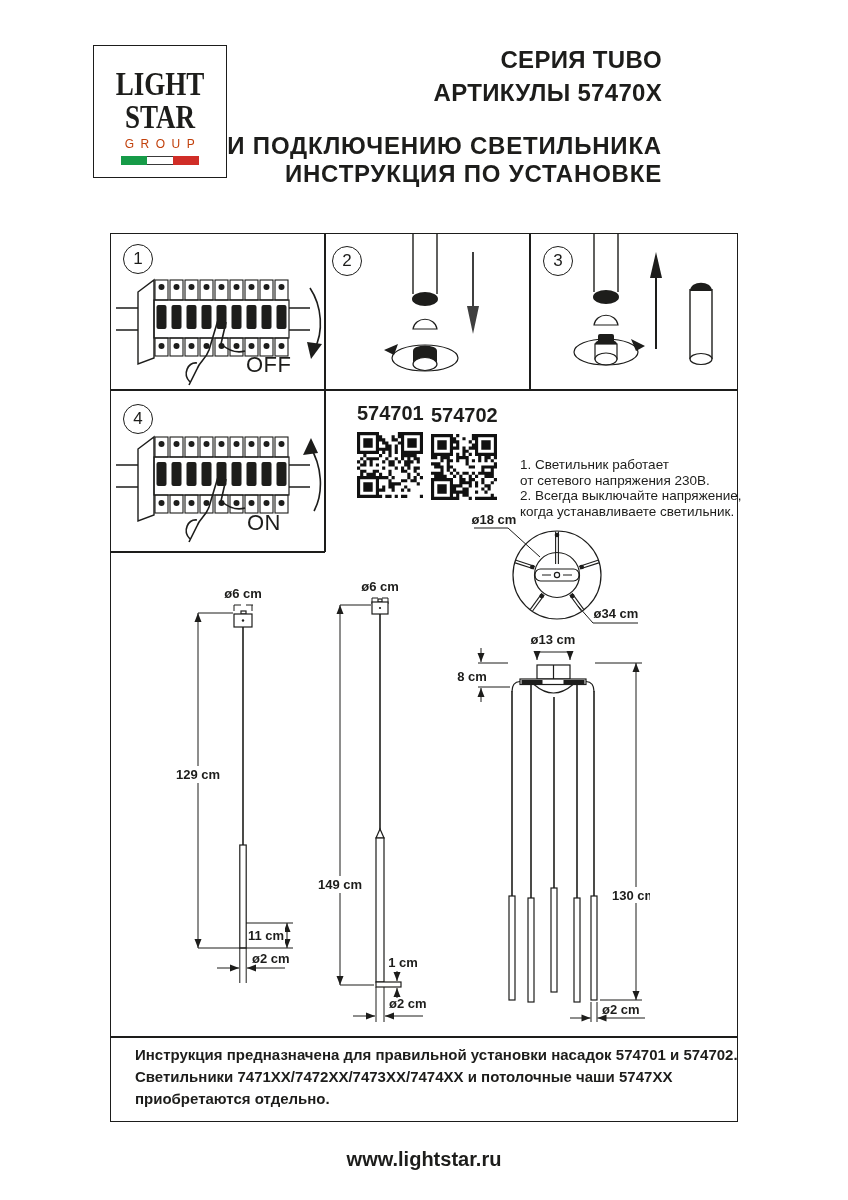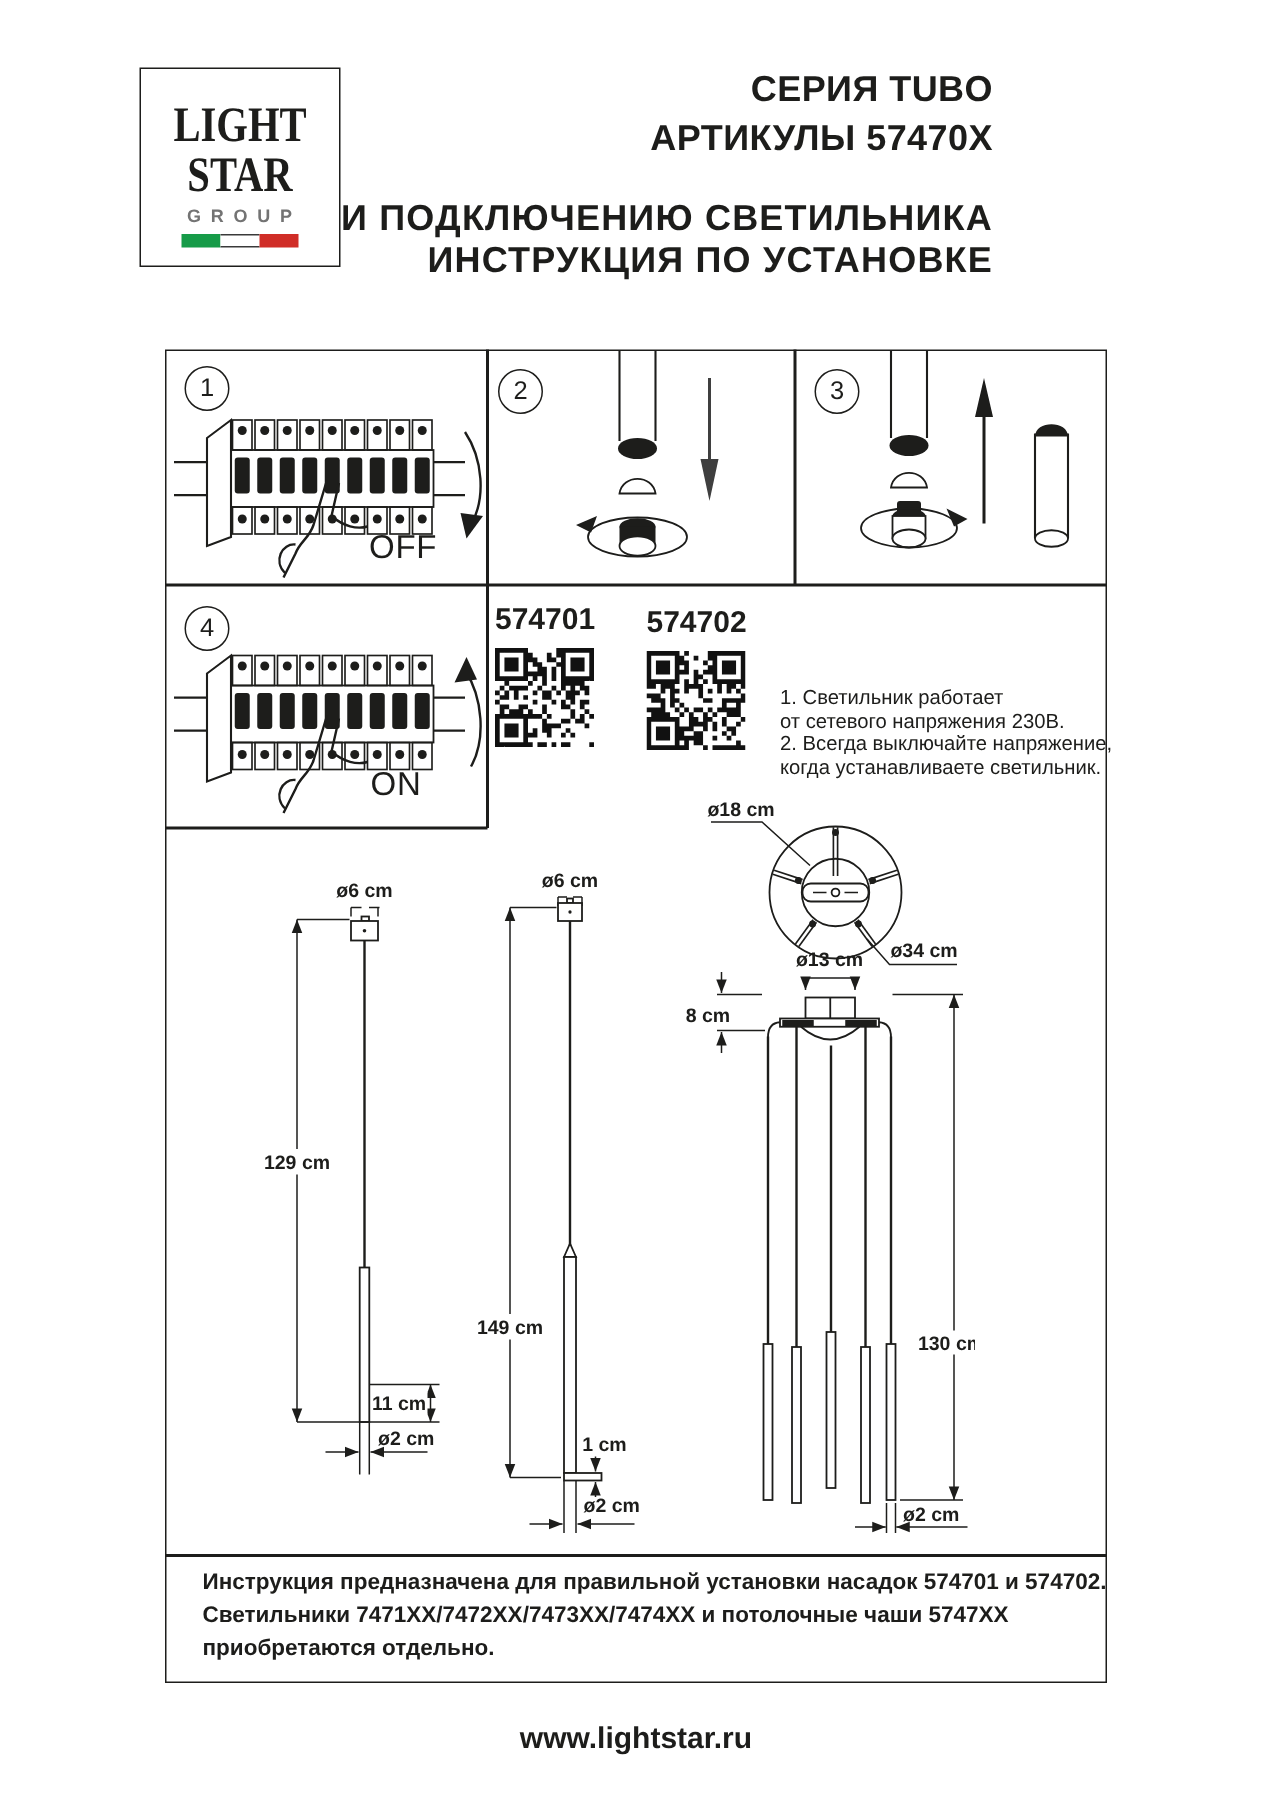--- a/index.html
+++ b/index.html
@@ -5,21 +5,21 @@
   html,body{margin:0;padding:0;background:#fff;}
   .page{position:relative;width:770px;height:1200px;background:#fff;overflow:hidden;
         font-family:"Liberation Sans",sans-serif;color:#1d1d1b;}
   .abs{position:absolute;}
   .hline,.vline{position:absolute;background:#1d1d1b;}
   
   .logo-box{position:absolute;left:93px;top:45px;width:134px;height:133px;border:1.5px solid #1d1d1b;
             box-sizing:border-box;text-align:center;}
   .logo-word{font-family:"Liberation Serif",serif;font-weight:700;font-size:33px;line-height:33px;
              letter-spacing:0px;transform:scaleX(.82);transform-origin:center;color:#1d1d1b;}
-  .logo-group{font-size:12px;font-weight:700;letter-spacing:6.5px;margin-left:6px;margin-top:3px;color:#737373;}
+  .logo-group{font-size:12px;font-weight:400;letter-spacing:6.5px;margin-left:6px;margin-top:3px;color:#c2410c;}
   .logo-flag{display:flex;width:78px;height:9px;margin:5px auto 0 auto;}
   .logo-flag .seg{flex:1;box-sizing:border-box;}
   
   .hdr{position:absolute;right:108px;text-align:right;font-weight:700;white-space:nowrap;}
   .hdr-sub{font-size:24px;letter-spacing:.3px;}
   .hdr-title{font-size:24px;letter-spacing:.8px;line-height:28px;}
   
   .step-circle{position:absolute;width:30px;height:30px;border:1.4px solid #1d1d1b;border-radius:50%;
                box-sizing:border-box;text-align:center;line-height:28px;font-size:17px;}
   .panel-label{position:absolute;font-size:22px;font-weight:400;letter-spacing:.5px;}
@@ -223,41 +223,41 @@
       <polygon class="fl" points="113,112 99,105 104,117"></polygon>
       <line x1="124" y1="40" x2="124" y2="115" stroke="#1d1d1b" stroke-width="2"></line>
       <polygon class="fl" points="118,44 130,44 124,18"></polygon>
       <line class="ln" x1="158" y1="55" x2="158" y2="125"></line>
       <line class="ln" x1="180" y1="55" x2="180" y2="125"></line>
       <path class="fl" d="M158,57 C158,46 180,46 180,57 Z"></path>
       <ellipse class="wh" cx="169" cy="125" rx="11" ry="5.5"></ellipse>
     </svg>
   </div>
 
-  <div class="abs" style="left:330px;top:402px;">
+  <div class="abs" style="left:357px;top:402px;">
     <div class="qr-label">574701</div>
     <svg id="qr1" width="66" height="66" viewBox="0 0 66 66">
         <path d="M0.00,0.00h3.14v3.14h-3.14zM3.14,0.00h3.14v3.14h-3.14zM6.29,0.00h3.14v3.14h-3.14zM9.43,0.00h3.14v3.14h-3.14zM12.57,0.00h3.14v3.14h-3.14zM15.71,0.00h3.14v3.14h-3.14zM18.86,0.00h3.14v3.14h-3.14zM40.86,0.00h3.14v3.14h-3.14zM44.00,0.00h3.14v3.14h-3.14zM47.14,0.00h3.14v3.14h-3.14zM50.29,0.00h3.14v3.14h-3.14zM53.43,0.00h3.14v3.14h-3.14zM56.57,0.00h3.14v3.14h-3.14zM59.71,0.00h3.14v3.14h-3.14zM62.86,0.00h3.14v3.14h-3.14zM0.00,3.14h3.14v3.14h-3.14zM18.86,3.14h3.14v3.14h-3.14zM22.00,3.14h3.14v3.14h-3.14zM34.57,3.14h3.14v3.14h-3.14zM40.86,3.14h3.14v3.14h-3.14zM44.00,3.14h3.14v3.14h-3.14zM62.86,3.14h3.14v3.14h-3.14zM0.00,6.29h3.14v3.14h-3.14zM6.29,6.29h3.14v3.14h-3.14zM9.43,6.29h3.14v3.14h-3.14zM12.57,6.29h3.14v3.14h-3.14zM18.86,6.29h3.14v3.14h-3.14zM22.00,6.29h3.14v3.14h-3.14zM25.14,6.29h3.14v3.14h-3.14zM34.57,6.29h3.14v3.14h-3.14zM37.71,6.29h3.14v3.14h-3.14zM44.00,6.29h3.14v3.14h-3.14zM50.29,6.29h3.14v3.14h-3.14zM53.43,6.29h3.14v3.14h-3.14zM56.57,6.29h3.14v3.14h-3.14zM62.86,6.29h3.14v3.14h-3.14zM0.00,9.43h3.14v3.14h-3.14zM6.29,9.43h3.14v3.14h-3.14zM9.43,9.43h3.14v3.14h-3.14zM12.57,9.43h3.14v3.14h-3.14zM18.86,9.43h3.14v3.14h-3.14zM25.14,9.43h3.14v3.14h-3.14zM28.29,9.43h3.14v3.14h-3.14zM40.86,9.43h3.14v3.14h-3.14zM44.00,9.43h3.14v3.14h-3.14zM50.29,9.43h3.14v3.14h-3.14zM53.43,9.43h3.14v3.14h-3.14zM56.57,9.43h3.14v3.14h-3.14zM62.86,9.43h3.14v3.14h-3.14zM0.00,12.57h3.14v3.14h-3.14zM6.29,12.57h3.14v3.14h-3.14zM9.43,12.57h3.14v3.14h-3.14zM12.57,12.57h3.14v3.14h-3.14zM18.86,12.57h3.14v3.14h-3.14zM28.29,12.57h3.14v3.14h-3.14zM31.43,12.57h3.14v3.14h-3.14zM37.71,12.57h3.14v3.14h-3.14zM44.00,12.57h3.14v3.14h-3.14zM50.29,12.57h3.14v3.14h-3.14zM53.43,12.57h3.14v3.14h-3.14zM56.57,12.57h3.14v3.14h-3.14zM62.86,12.57h3.14v3.14h-3.14zM0.00,15.71h3.14v3.14h-3.14zM18.86,15.71h3.14v3.14h-3.14zM22.00,15.71h3.14v3.14h-3.14zM25.14,15.71h3.14v3.14h-3.14zM28.29,15.71h3.14v3.14h-3.14zM31.43,15.71h3.14v3.14h-3.14zM37.71,15.71h3.14v3.14h-3.14zM44.00,15.71h3.14v3.14h-3.14zM62.86,15.71h3.14v3.14h-3.14zM0.00,18.86h3.14v3.14h-3.14zM3.14,18.86h3.14v3.14h-3.14zM6.29,18.86h3.14v3.14h-3.14zM9.43,18.86h3.14v3.14h-3.14zM12.57,18.86h3.14v3.14h-3.14zM15.71,18.86h3.14v3.14h-3.14zM18.86,18.86h3.14v3.14h-3.14zM25.14,18.86h3.14v3.14h-3.14zM31.43,18.86h3.14v3.14h-3.14zM37.71,18.86h3.14v3.14h-3.14zM44.00,18.86h3.14v3.14h-3.14zM47.14,18.86h3.14v3.14h-3.14zM50.29,18.86h3.14v3.14h-3.14zM53.43,18.86h3.14v3.14h-3.14zM56.57,18.86h3.14v3.14h-3.14zM59.71,18.86h3.14v3.14h-3.14zM62.86,18.86h3.14v3.14h-3.14zM6.29,22.00h3.14v3.14h-3.14zM22.00,22.00h3.14v3.14h-3.14zM31.43,22.00h3.14v3.14h-3.14zM44.00,22.00h3.14v3.14h-3.14zM47.14,22.00h3.14v3.14h-3.14zM50.29,22.00h3.14v3.14h-3.14zM53.43,22.00h3.14v3.14h-3.14zM56.57,22.00h3.14v3.14h-3.14zM3.14,25.14h3.14v3.14h-3.14zM9.43,25.14h3.14v3.14h-3.14zM12.57,25.14h3.14v3.14h-3.14zM15.71,25.14h3.14v3.14h-3.14zM18.86,25.14h3.14v3.14h-3.14zM28.29,25.14h3.14v3.14h-3.14zM37.71,25.14h3.14v3.14h-3.14zM44.00,25.14h3.14v3.14h-3.14zM50.29,25.14h3.14v3.14h-3.14zM56.57,25.14h3.14v3.14h-3.14zM59.71,25.14h3.14v3.14h-3.14zM0.00,28.29h3.14v3.14h-3.14zM6.29,28.29h3.14v3.14h-3.14zM12.57,28.29h3.14v3.14h-3.14zM25.14,28.29h3.14v3.14h-3.14zM31.43,28.29h3.14v3.14h-3.14zM34.57,28.29h3.14v3.14h-3.14zM40.86,28.29h3.14v3.14h-3.14zM47.14,28.29h3.14v3.14h-3.14zM50.29,28.29h3.14v3.14h-3.14zM53.43,28.29h3.14v3.14h-3.14zM59.71,28.29h3.14v3.14h-3.14zM3.14,31.43h3.14v3.14h-3.14zM6.29,31.43h3.14v3.14h-3.14zM12.57,31.43h3.14v3.14h-3.14zM18.86,31.43h3.14v3.14h-3.14zM31.43,31.43h3.14v3.14h-3.14zM34.57,31.43h3.14v3.14h-3.14zM47.14,31.43h3.14v3.14h-3.14zM50.29,31.43h3.14v3.14h-3.14zM0.00,34.57h3.14v3.14h-3.14zM25.14,34.57h3.14v3.14h-3.14zM37.71,34.57h3.14v3.14h-3.14zM44.00,34.57h3.14v3.14h-3.14zM50.29,34.57h3.14v3.14h-3.14zM56.57,34.57h3.14v3.14h-3.14zM59.71,34.57h3.14v3.14h-3.14zM3.14,37.71h3.14v3.14h-3.14zM6.29,37.71h3.14v3.14h-3.14zM15.71,37.71h3.14v3.14h-3.14zM18.86,37.71h3.14v3.14h-3.14zM31.43,37.71h3.14v3.14h-3.14zM44.00,37.71h3.14v3.14h-3.14zM47.14,37.71h3.14v3.14h-3.14zM56.57,37.71h3.14v3.14h-3.14zM3.14,40.86h3.14v3.14h-3.14zM9.43,40.86h3.14v3.14h-3.14zM12.57,40.86h3.14v3.14h-3.14zM15.71,40.86h3.14v3.14h-3.14zM22.00,40.86h3.14v3.14h-3.14zM31.43,40.86h3.14v3.14h-3.14zM50.29,40.86h3.14v3.14h-3.14zM59.71,40.86h3.14v3.14h-3.14zM0.00,44.00h3.14v3.14h-3.14zM3.14,44.00h3.14v3.14h-3.14zM6.29,44.00h3.14v3.14h-3.14zM9.43,44.00h3.14v3.14h-3.14zM12.57,44.00h3.14v3.14h-3.14zM15.71,44.00h3.14v3.14h-3.14zM18.86,44.00h3.14v3.14h-3.14zM22.00,44.00h3.14v3.14h-3.14zM25.14,44.00h3.14v3.14h-3.14zM28.29,44.00h3.14v3.14h-3.14zM34.57,44.00h3.14v3.14h-3.14zM50.29,44.00h3.14v3.14h-3.14zM56.57,44.00h3.14v3.14h-3.14zM62.86,44.00h3.14v3.14h-3.14zM0.00,47.14h3.14v3.14h-3.14zM18.86,47.14h3.14v3.14h-3.14zM31.43,47.14h3.14v3.14h-3.14zM44.00,47.14h3.14v3.14h-3.14zM47.14,47.14h3.14v3.14h-3.14zM53.43,47.14h3.14v3.14h-3.14zM56.57,47.14h3.14v3.14h-3.14zM0.00,50.29h3.14v3.14h-3.14zM6.29,50.29h3.14v3.14h-3.14zM9.43,50.29h3.14v3.14h-3.14zM12.57,50.29h3.14v3.14h-3.14zM18.86,50.29h3.14v3.14h-3.14zM31.43,50.29h3.14v3.14h-3.14zM34.57,50.29h3.14v3.14h-3.14zM37.71,50.29h3.14v3.14h-3.14zM40.86,50.29h3.14v3.14h-3.14zM59.71,50.29h3.14v3.14h-3.14zM0.00,53.43h3.14v3.14h-3.14zM6.29,53.43h3.14v3.14h-3.14zM9.43,53.43h3.14v3.14h-3.14zM12.57,53.43h3.14v3.14h-3.14zM18.86,53.43h3.14v3.14h-3.14zM25.14,53.43h3.14v3.14h-3.14zM31.43,53.43h3.14v3.14h-3.14zM34.57,53.43h3.14v3.14h-3.14zM47.14,53.43h3.14v3.14h-3.14zM0.00,56.57h3.14v3.14h-3.14zM6.29,56.57h3.14v3.14h-3.14zM9.43,56.57h3.14v3.14h-3.14zM12.57,56.57h3.14v3.14h-3.14zM18.86,56.57h3.14v3.14h-3.14zM22.00,56.57h3.14v3.14h-3.14zM25.14,56.57h3.14v3.14h-3.14zM34.57,56.57h3.14v3.14h-3.14zM44.00,56.57h3.14v3.14h-3.14zM50.29,56.57h3.14v3.14h-3.14zM0.00,59.71h3.14v3.14h-3.14zM18.86,59.71h3.14v3.14h-3.14zM0.00,62.86h3.14v3.14h-3.14zM3.14,62.86h3.14v3.14h-3.14zM6.29,62.86h3.14v3.14h-3.14zM9.43,62.86h3.14v3.14h-3.14zM12.57,62.86h3.14v3.14h-3.14zM15.71,62.86h3.14v3.14h-3.14zM18.86,62.86h3.14v3.14h-3.14zM22.00,62.86h3.14v3.14h-3.14zM28.29,62.86h3.14v3.14h-3.14zM31.43,62.86h3.14v3.14h-3.14zM37.71,62.86h3.14v3.14h-3.14zM44.00,62.86h3.14v3.14h-3.14zM47.14,62.86h3.14v3.14h-3.14zM62.86,62.86h3.14v3.14h-3.14z" fill="#111"></path>
       </svg>
   </div>
   <div class="abs" style="left:431px;top:404px;">
     <div class="qr-label">574702</div>
     <svg id="qr2" width="66" height="66" viewBox="0 0 66 66">
         <path d="M0.00,0.00h3.14v3.14h-3.14zM3.14,0.00h3.14v3.14h-3.14zM6.29,0.00h3.14v3.14h-3.14zM9.43,0.00h3.14v3.14h-3.14zM12.57,0.00h3.14v3.14h-3.14zM15.71,0.00h3.14v3.14h-3.14zM18.86,0.00h3.14v3.14h-3.14zM25.14,0.00h3.14v3.14h-3.14zM40.86,0.00h3.14v3.14h-3.14zM44.00,0.00h3.14v3.14h-3.14zM47.14,0.00h3.14v3.14h-3.14zM50.29,0.00h3.14v3.14h-3.14zM53.43,0.00h3.14v3.14h-3.14zM56.57,0.00h3.14v3.14h-3.14zM59.71,0.00h3.14v3.14h-3.14zM62.86,0.00h3.14v3.14h-3.14zM0.00,3.14h3.14v3.14h-3.14zM18.86,3.14h3.14v3.14h-3.14zM22.00,3.14h3.14v3.14h-3.14zM31.43,3.14h3.14v3.14h-3.14zM40.86,3.14h3.14v3.14h-3.14zM44.00,3.14h3.14v3.14h-3.14zM62.86,3.14h3.14v3.14h-3.14zM0.00,6.29h3.14v3.14h-3.14zM6.29,6.29h3.14v3.14h-3.14zM9.43,6.29h3.14v3.14h-3.14zM12.57,6.29h3.14v3.14h-3.14zM18.86,6.29h3.14v3.14h-3.14zM22.00,6.29h3.14v3.14h-3.14zM25.14,6.29h3.14v3.14h-3.14zM37.71,6.29h3.14v3.14h-3.14zM44.00,6.29h3.14v3.14h-3.14zM50.29,6.29h3.14v3.14h-3.14zM53.43,6.29h3.14v3.14h-3.14zM56.57,6.29h3.14v3.14h-3.14zM62.86,6.29h3.14v3.14h-3.14zM0.00,9.43h3.14v3.14h-3.14zM6.29,9.43h3.14v3.14h-3.14zM9.43,9.43h3.14v3.14h-3.14zM12.57,9.43h3.14v3.14h-3.14zM18.86,9.43h3.14v3.14h-3.14zM25.14,9.43h3.14v3.14h-3.14zM40.86,9.43h3.14v3.14h-3.14zM44.00,9.43h3.14v3.14h-3.14zM50.29,9.43h3.14v3.14h-3.14zM53.43,9.43h3.14v3.14h-3.14zM56.57,9.43h3.14v3.14h-3.14zM62.86,9.43h3.14v3.14h-3.14zM0.00,12.57h3.14v3.14h-3.14zM6.29,12.57h3.14v3.14h-3.14zM9.43,12.57h3.14v3.14h-3.14zM12.57,12.57h3.14v3.14h-3.14zM18.86,12.57h3.14v3.14h-3.14zM22.00,12.57h3.14v3.14h-3.14zM25.14,12.57h3.14v3.14h-3.14zM31.43,12.57h3.14v3.14h-3.14zM37.71,12.57h3.14v3.14h-3.14zM40.86,12.57h3.14v3.14h-3.14zM44.00,12.57h3.14v3.14h-3.14zM50.29,12.57h3.14v3.14h-3.14zM53.43,12.57h3.14v3.14h-3.14zM56.57,12.57h3.14v3.14h-3.14zM62.86,12.57h3.14v3.14h-3.14zM0.00,15.71h3.14v3.14h-3.14zM18.86,15.71h3.14v3.14h-3.14zM31.43,15.71h3.14v3.14h-3.14zM34.57,15.71h3.14v3.14h-3.14zM44.00,15.71h3.14v3.14h-3.14zM62.86,15.71h3.14v3.14h-3.14zM0.00,18.86h3.14v3.14h-3.14zM3.14,18.86h3.14v3.14h-3.14zM6.29,18.86h3.14v3.14h-3.14zM9.43,18.86h3.14v3.14h-3.14zM12.57,18.86h3.14v3.14h-3.14zM15.71,18.86h3.14v3.14h-3.14zM18.86,18.86h3.14v3.14h-3.14zM25.14,18.86h3.14v3.14h-3.14zM31.43,18.86h3.14v3.14h-3.14zM37.71,18.86h3.14v3.14h-3.14zM44.00,18.86h3.14v3.14h-3.14zM47.14,18.86h3.14v3.14h-3.14zM50.29,18.86h3.14v3.14h-3.14zM53.43,18.86h3.14v3.14h-3.14zM56.57,18.86h3.14v3.14h-3.14zM59.71,18.86h3.14v3.14h-3.14zM62.86,18.86h3.14v3.14h-3.14zM0.00,22.00h3.14v3.14h-3.14zM3.14,22.00h3.14v3.14h-3.14zM9.43,22.00h3.14v3.14h-3.14zM12.57,22.00h3.14v3.14h-3.14zM15.71,22.00h3.14v3.14h-3.14zM25.14,22.00h3.14v3.14h-3.14zM28.29,22.00h3.14v3.14h-3.14zM31.43,22.00h3.14v3.14h-3.14zM34.57,22.00h3.14v3.14h-3.14zM47.14,22.00h3.14v3.14h-3.14zM53.43,22.00h3.14v3.14h-3.14zM56.57,22.00h3.14v3.14h-3.14zM62.86,22.00h3.14v3.14h-3.14zM9.43,25.14h3.14v3.14h-3.14zM15.71,25.14h3.14v3.14h-3.14zM18.86,25.14h3.14v3.14h-3.14zM25.14,25.14h3.14v3.14h-3.14zM34.57,25.14h3.14v3.14h-3.14zM40.86,25.14h3.14v3.14h-3.14zM47.14,25.14h3.14v3.14h-3.14zM53.43,25.14h3.14v3.14h-3.14zM59.71,25.14h3.14v3.14h-3.14zM0.00,28.29h3.14v3.14h-3.14zM3.14,28.29h3.14v3.14h-3.14zM6.29,28.29h3.14v3.14h-3.14zM15.71,28.29h3.14v3.14h-3.14zM34.57,28.29h3.14v3.14h-3.14zM62.86,28.29h3.14v3.14h-3.14zM3.14,31.43h3.14v3.14h-3.14zM6.29,31.43h3.14v3.14h-3.14zM9.43,31.43h3.14v3.14h-3.14zM15.71,31.43h3.14v3.14h-3.14zM18.86,31.43h3.14v3.14h-3.14zM37.71,31.43h3.14v3.14h-3.14zM40.86,31.43h3.14v3.14h-3.14zM50.29,31.43h3.14v3.14h-3.14zM53.43,31.43h3.14v3.14h-3.14zM56.57,31.43h3.14v3.14h-3.14zM59.71,31.43h3.14v3.14h-3.14zM62.86,31.43h3.14v3.14h-3.14zM9.43,34.57h3.14v3.14h-3.14zM15.71,34.57h3.14v3.14h-3.14zM22.00,34.57h3.14v3.14h-3.14zM50.29,34.57h3.14v3.14h-3.14zM59.71,34.57h3.14v3.14h-3.14zM0.00,37.71h3.14v3.14h-3.14zM3.14,37.71h3.14v3.14h-3.14zM6.29,37.71h3.14v3.14h-3.14zM9.43,37.71h3.14v3.14h-3.14zM18.86,37.71h3.14v3.14h-3.14zM25.14,37.71h3.14v3.14h-3.14zM31.43,37.71h3.14v3.14h-3.14zM34.57,37.71h3.14v3.14h-3.14zM40.86,37.71h3.14v3.14h-3.14zM47.14,37.71h3.14v3.14h-3.14zM50.29,37.71h3.14v3.14h-3.14zM53.43,37.71h3.14v3.14h-3.14zM56.57,37.71h3.14v3.14h-3.14zM59.71,37.71h3.14v3.14h-3.14zM3.14,40.86h3.14v3.14h-3.14zM6.29,40.86h3.14v3.14h-3.14zM9.43,40.86h3.14v3.14h-3.14zM12.57,40.86h3.14v3.14h-3.14zM22.00,40.86h3.14v3.14h-3.14zM28.29,40.86h3.14v3.14h-3.14zM37.71,40.86h3.14v3.14h-3.14zM44.00,40.86h3.14v3.14h-3.14zM53.43,40.86h3.14v3.14h-3.14zM56.57,40.86h3.14v3.14h-3.14zM59.71,40.86h3.14v3.14h-3.14zM0.00,44.00h3.14v3.14h-3.14zM3.14,44.00h3.14v3.14h-3.14zM6.29,44.00h3.14v3.14h-3.14zM9.43,44.00h3.14v3.14h-3.14zM12.57,44.00h3.14v3.14h-3.14zM15.71,44.00h3.14v3.14h-3.14zM18.86,44.00h3.14v3.14h-3.14zM28.29,44.00h3.14v3.14h-3.14zM31.43,44.00h3.14v3.14h-3.14zM37.71,44.00h3.14v3.14h-3.14zM40.86,44.00h3.14v3.14h-3.14zM50.29,44.00h3.14v3.14h-3.14zM62.86,44.00h3.14v3.14h-3.14zM0.00,47.14h3.14v3.14h-3.14zM18.86,47.14h3.14v3.14h-3.14zM28.29,47.14h3.14v3.14h-3.14zM31.43,47.14h3.14v3.14h-3.14zM34.57,47.14h3.14v3.14h-3.14zM37.71,47.14h3.14v3.14h-3.14zM44.00,47.14h3.14v3.14h-3.14zM50.29,47.14h3.14v3.14h-3.14zM59.71,47.14h3.14v3.14h-3.14zM0.00,50.29h3.14v3.14h-3.14zM6.29,50.29h3.14v3.14h-3.14zM9.43,50.29h3.14v3.14h-3.14zM12.57,50.29h3.14v3.14h-3.14zM18.86,50.29h3.14v3.14h-3.14zM22.00,50.29h3.14v3.14h-3.14zM25.14,50.29h3.14v3.14h-3.14zM28.29,50.29h3.14v3.14h-3.14zM37.71,50.29h3.14v3.14h-3.14zM44.00,50.29h3.14v3.14h-3.14zM53.43,50.29h3.14v3.14h-3.14zM56.57,50.29h3.14v3.14h-3.14zM0.00,53.43h3.14v3.14h-3.14zM6.29,53.43h3.14v3.14h-3.14zM9.43,53.43h3.14v3.14h-3.14zM12.57,53.43h3.14v3.14h-3.14zM18.86,53.43h3.14v3.14h-3.14zM22.00,53.43h3.14v3.14h-3.14zM31.43,53.43h3.14v3.14h-3.14zM34.57,53.43h3.14v3.14h-3.14zM50.29,53.43h3.14v3.14h-3.14zM56.57,53.43h3.14v3.14h-3.14zM0.00,56.57h3.14v3.14h-3.14zM6.29,56.57h3.14v3.14h-3.14zM9.43,56.57h3.14v3.14h-3.14zM12.57,56.57h3.14v3.14h-3.14zM18.86,56.57h3.14v3.14h-3.14zM22.00,56.57h3.14v3.14h-3.14zM25.14,56.57h3.14v3.14h-3.14zM28.29,56.57h3.14v3.14h-3.14zM31.43,56.57h3.14v3.14h-3.14zM34.57,56.57h3.14v3.14h-3.14zM44.00,56.57h3.14v3.14h-3.14zM53.43,56.57h3.14v3.14h-3.14zM0.00,59.71h3.14v3.14h-3.14zM18.86,59.71h3.14v3.14h-3.14zM25.14,59.71h3.14v3.14h-3.14zM31.43,59.71h3.14v3.14h-3.14zM34.57,59.71h3.14v3.14h-3.14zM59.71,59.71h3.14v3.14h-3.14zM0.00,62.86h3.14v3.14h-3.14zM3.14,62.86h3.14v3.14h-3.14zM6.29,62.86h3.14v3.14h-3.14zM9.43,62.86h3.14v3.14h-3.14zM12.57,62.86h3.14v3.14h-3.14zM15.71,62.86h3.14v3.14h-3.14zM18.86,62.86h3.14v3.14h-3.14zM22.00,62.86h3.14v3.14h-3.14zM25.14,62.86h3.14v3.14h-3.14zM37.71,62.86h3.14v3.14h-3.14zM44.00,62.86h3.14v3.14h-3.14zM47.14,62.86h3.14v3.14h-3.14zM50.29,62.86h3.14v3.14h-3.14zM53.43,62.86h3.14v3.14h-3.14zM56.57,62.86h3.14v3.14h-3.14zM59.71,62.86h3.14v3.14h-3.14zM62.86,62.86h3.14v3.14h-3.14z" fill="#111"></path>
       </svg>
   </div>
 
   <div class="notes">
     <div>1. Светильник работает</div>
     <div>от сетевого напряжения 230В.</div>
     <div>2. Всегда выключайте напряжение,</div>
     <div>когда устанавливаете светильник.</div>
   </div>
 
-  <div class="abs" style="left:440px;top:520px;">
+  <div class="abs" style="left:440px;top:500px;">
     <svg width="215" height="140" viewBox="0 0 215 140">
       <defs>
         <marker id="aT" viewBox="0 0 10 8" refX="9.5" refY="4" markerWidth="10" markerHeight="8" orient="auto-start-reverse">
           <path d="M0.5,0.5 L9.5,4 L0.5,7.5 Z" fill="#1d1d1b"></path>
         </marker>
       </defs>
       <circle class="ln2" cx="117" cy="75" r="44"></circle>
       <circle class="ln2" cx="117" cy="75" r="22.5"></circle>
       <g id="tv-spokes">
           <line x1="138.91720434081117" y1="66.40662150937551" x2="157.93833466671424" y2="60.22628162187657" stroke="#1d1d1b" stroke-width="1.1"></line>

